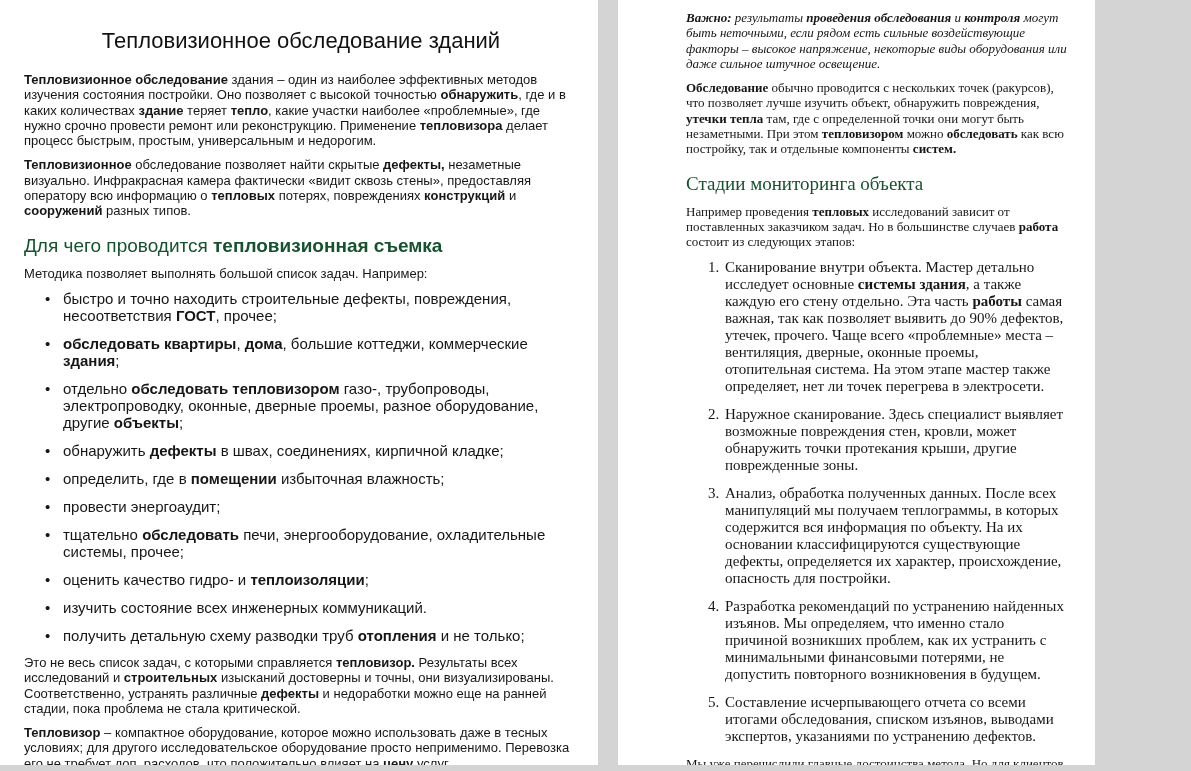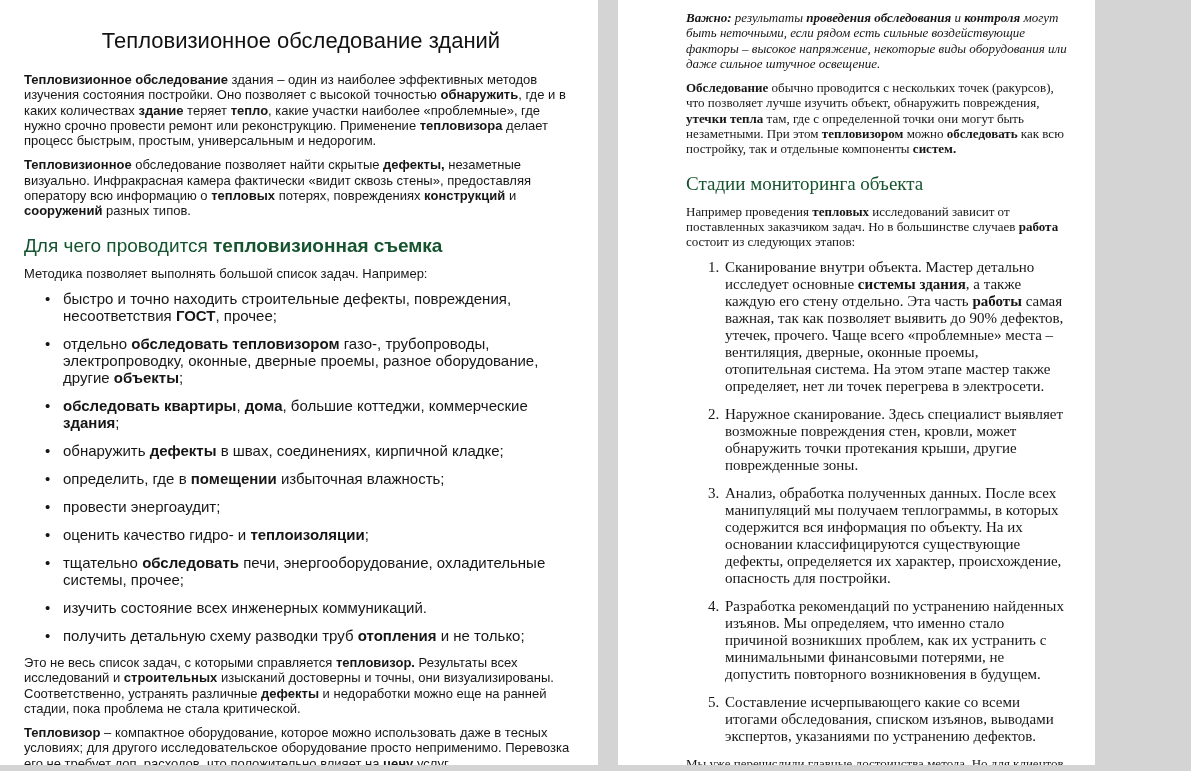--- a/index.html
+++ b/index.html
@@ -66,44 +66,44 @@
 
 <div class="spread">
   <section class="page page-left" style="background: rgb(255, 255, 255);">
       <h1><span>Тепловизионное обследование зданий</span></h1>
       <p><span class="b">Тепловизионное обследование</span><span> здания – один из наиболее эффективных методов изучения состояния постройки. Оно позволяет с высокой точностью </span><span class="b">обнаружить</span><span>, где и в каких количествах </span><span class="b">здание</span><span> теряет </span><span class="b">тепло</span><span>, какие участки наиболее «проблемные», где нужно срочно провести ремонт или реконструкцию. Применение </span><span class="b">тепловизора</span><span> делает процесс быстрым, простым, универсальным и недорогим.</span></p>
       <p><span class="b">Тепловизионное</span><span> обследование позволяет найти скрытые </span><span class="b">дефекты,</span><span> незаметные визуально. Инфракрасная камера фактически «видит сквозь стены», предоставляя оператору всю информацию о </span><span class="b">тепловых</span><span> потерях, повреждениях </span><span class="b">конструкций</span><span> и </span><span class="b">сооружений</span><span> разных типов.</span></p>
       <h2><span>Для чего проводится </span><span class="b">тепловизионная съемка</span></h2>
       <p><span>Методика позволяет выполнять большой список задач. Например:</span></p>
       <ul>
         <li><span>быстро и точно находить строительные дефекты, повреждения, несоответствия </span><span class="b">ГОСТ</span><span>, прочее;</span></li>
+        <li><span class="b">обследовать квартиры</span><span>, </span><span class="b">дома</span><span>, большие коттеджи, коммерческие </span><span class="b">здания</span><span>;</span></li>
         <li><span>отдельно </span><span class="b">обследовать тепловизором</span><span> газо-, трубопроводы, электропроводку, оконные, дверные проемы, разное оборудование, другие </span><span class="b">объекты</span><span>;</span></li>
-        <li><span class="b">обследовать квартиры</span><span>, </span><span class="b">дома</span><span>, большие коттеджи, коммерческие </span><span class="b">здания</span><span>;</span></li>
         <li><span>обнаружить </span><span class="b">дефекты</span><span> в швах, соединениях, кирпичной кладке;</span></li>
         <li><span>определить, где в </span><span class="b">помещении</span><span> избыточная влажность;</span></li>
         <li><span>провести энергоаудит;</span></li>
+        <li><span>тщательно </span><span class="b">обследовать</span><span> печи, энергооборудование, охладительные системы, прочее;</span></li>
         <li><span>оценить качество гидро- и </span><span class="b">теплоизоляции</span><span>;</span></li>
-        <li><span>тщательно </span><span class="b">обследовать</span><span> печи, энергооборудование, охладительные системы, прочее;</span></li>
         <li><span>изучить состояние всех инженерных коммуникаций.</span></li>
         <li><span>получить детальную схему разводки труб </span><span class="b">отопления</span><span> и не только;</span></li>
       </ul>
       <p><span>Это не весь список задач, с которыми справляется </span><span class="b">тепловизор.</span><span> Результаты всех исследований и </span><span class="b">строительных</span><span> изысканий достоверны и точны, они визуализированы. Соответственно, устранять различные </span><span class="b">дефекты</span><span> и недоработки можно еще на ранней стадии, пока проблема не стала критической.</span></p>
       <p><span class="b">Тепловизор</span><span> – компактное оборудование, которое можно использовать даже в тесных условиях; для другого исследовательское оборудование просто неприменимо. Перевозка его не требует доп. расходов, что положительно влияет на </span><span class="b">цену</span><span> услуг.</span></p>
     </section>
   <div class="page-gap"></div>
   <section class="page page-right" style="background: rgb(255, 255, 255);">
       <p><span class="b i">Важно:</span><span class="i"> результаты </span><span class="b i">проведения обследования</span><span class="i"> и </span><span class="b i">контроля</span><span class="i"> могут быть неточными, если рядом есть сильные воздействующие факторы – высокое напряжение, некоторые виды оборудования или даже сильное штучное освещение.</span></p>
       <p><span class="b">Обследование</span><span> обычно проводится с нескольких точек (ракурсов), что позволяет лучше изучить объект, обнаружить повреждения, </span><span class="b">утечки тепла</span><span> там, где с определенной точки они могут быть незаметными. При этом </span><span class="b">тепловизором</span><span> можно </span><span class="b">обследовать</span><span> как всю постройку, так и отдельные компоненты </span><span class="b">систем.</span></p>
       <h2><span>Стадии мониторинга объекта</span></h2>
       <p><span>Например проведения </span><span class="b">тепловых</span><span> исследований зависит от поставленных заказчиком задач. Но в большинстве случаев </span><span class="b">работа</span><span> состоит из следующих этапов:</span></p>
       <ol>
         <li><span>Сканирование внутри объекта. Мастер детально исследует основные </span><span class="b">системы здания</span><span>, а также каждую его стену отдельно. Эта часть </span><span class="b">работы</span><span> самая важная, так как позволяет выявить до 90% дефектов, утечек, прочего. Чаще всего «проблемные» места – вентиляция, дверные, оконные проемы, отопительная система. На этом этапе мастер также определяет, нет ли точек перегрева в электросети.</span></li>
         <li><span>Наружное сканирование. Здесь специалист выявляет возможные повреждения стен, кровли, может обнаружить точки протекания крыши, другие поврежденные зоны.</span></li>
         <li><span>Анализ, обработка полученных данных. После всех манипуляций мы получаем теплограммы, в которых содержится вся информация по объекту. На их основании классифицируются существующие дефекты, определяется их характер, происхождение, опасность для постройки.</span></li>
         <li><span>Разработка рекомендаций по устранению найденных изъянов. Мы определяем, что именно стало причиной возникших проблем, как их устранить с минимальными финансовыми потерями, не допустить повторного возникновения в будущем.</span></li>
-        <li><span>Составление исчерпывающего какие со всеми итогами обследования, списком изъянов, выводами экспертов, указаниями по устранению дефектов.</span></li>
+        <li><span>Составление исчерпывающего отчета со всеми итогами обследования, списком изъянов, выводами экспертов, указаниями по устранению дефектов.</span></li>
       </ol>
       <p><span>Мы уже перечислили главные достоинства метода. Но для клиентов важны и другие:</span></p>
       <ul>
         <li><span>Возможность использовать тепловизоры для оценки качества строительства объекта на любом этапе. Как на этапе строительства, так и в процессе эксплуатации.</span></li>
       </ul>
     </section>
 </div>
 
 </body></html>

